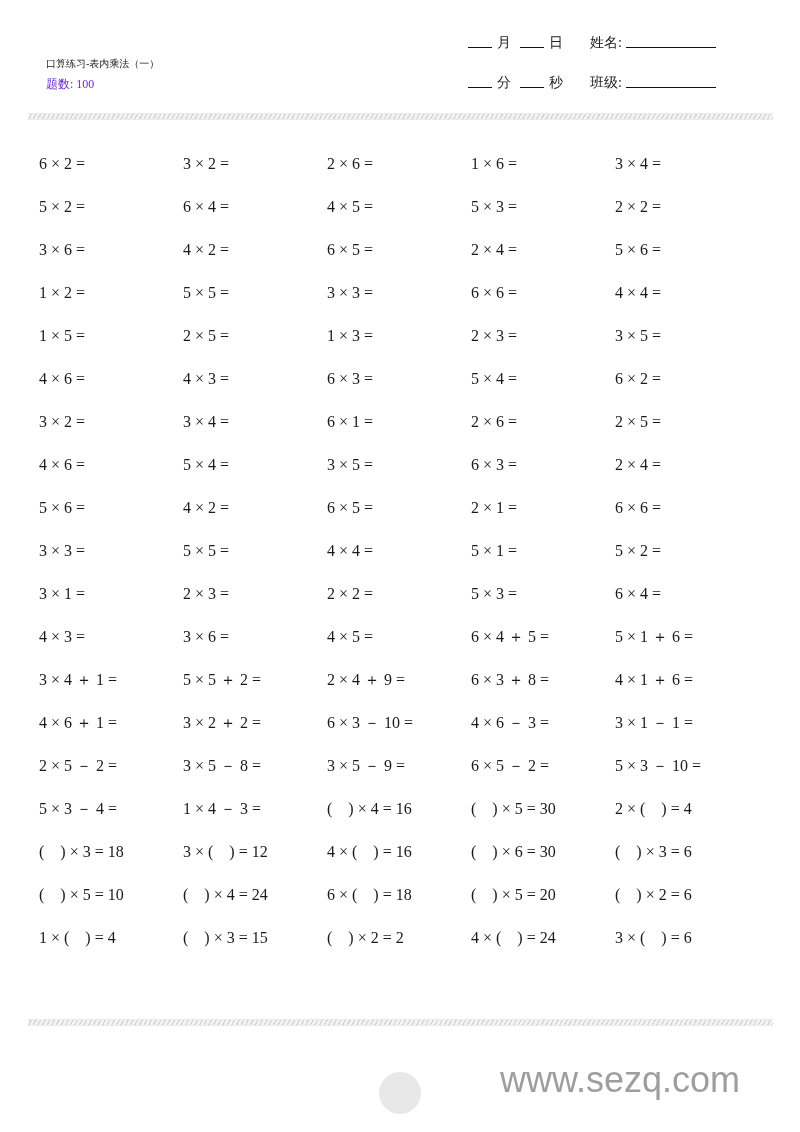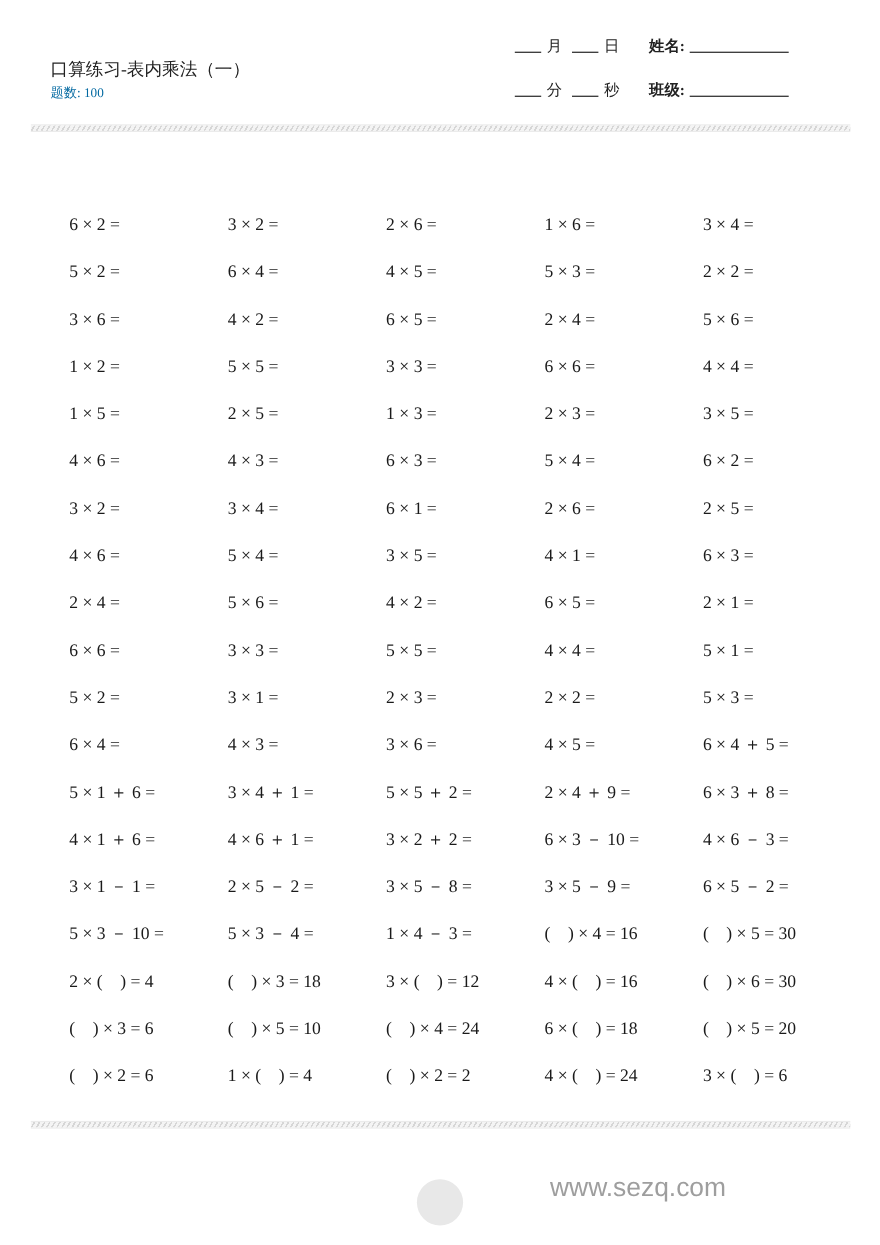--- a/index.html
+++ b/index.html
@@ -11,31 +11,31 @@
     }
     body {
       position: relative;
       font-family: "Liberation Serif", "DejaVu Serif", serif;
       color: #1a1a1a;
     }
     .title {
       position: absolute;
       left: 46px;
       top: 55px;
-      font-size: 16px;
+      font-size: 10px;
       line-height: 18px;
       color: #222;
     }
     .count {
       position: absolute;
       left: 46px;
       top: 77px;
       font-size: 12px;
       line-height: 15px;
-      color: #0369a1;
+      color: #6d28d9;
     }
     .count .lbl { margin-right: 3px; }
 
     .meta-row {
       position: absolute;
       left: 468px;
       height: 20px;
       display: flex;
       align-items: flex-end;
       font-size: 14px;
@@ -44,21 +44,21 @@
     .meta-row.r1 { top: 32px; }
     .meta-row.r2 { top: 72px; }
     .blank-short {
       display: inline-block;
       width: 24px;
       border-bottom: 1.6px solid #111;
       margin-bottom: 4px;
     }
     .unit { margin: 0 9px 0 5px; line-height: 18px; }
     .unit.last { margin-right: 0; }
-    .field-lbl { margin-left: 27px; line-height: 18px; font-weight: bold; }
+    .field-lbl { margin-left: 27px; line-height: 18px; }
     .blank-long {
       display: inline-block;
       width: 90px;
       border-bottom: 1.6px solid #111;
       margin-left: 4px;
       margin-bottom: 4px;
     }
 
     .divider {
       position: absolute;
@@ -73,27 +73,26 @@
         #f4f4f4 4px
       );
       border-top: 1px solid #ebebeb;
       border-bottom: 1px solid #ebebeb;
     }
     .divider.top { top: 113px; }
     .divider.bottom { top: 1019px; }
 
     .grid {
       position: absolute;
-      left: 63px;
+      left: 39px;
       top: 152px;
       width: 720px;
       display: grid;
       grid-template-columns: 144px 144px 144px 144px 144px;
       grid-auto-rows: 43px;
-      margin-top: 41px;
     }
     .cell {
       font-size: 16px;
       line-height: 24px;
       color: #1a1a1a;
       white-space: pre;
     }
 
     .logo-circle {
       position: absolute;
@@ -102,21 +101,21 @@
       width: 42px;
       height: 42px;
       border-radius: 50%;
       background: #e8e8e8;
     }
     .watermark {
       position: absolute;
       left: 500px;
       top: 1058px;
       font-family: "Liberation Sans", "DejaVu Sans", sans-serif;
-      font-size: 24px;
+      font-size: 36px;
       line-height: 44px;
       color: #9e9e9e;
       letter-spacing: 0px;
     }
   </style>
 </head>
 <body>
 
 <div>
 
@@ -177,21 +176,20 @@
       <div class="cell">5 × 4 =</div>
       <div class="cell">6 × 2 =</div>
       <div class="cell">3 × 2 =</div>
       <div class="cell">3 × 4 =</div>
       <div class="cell">6 × 1 =</div>
       <div class="cell">2 × 6 =</div>
       <div class="cell">2 × 5 =</div>
       <div class="cell">4 × 6 =</div>
       <div class="cell">5 × 4 =</div>
       <div class="cell">3 × 5 =</div>
-      <div class="cell">4 × 1 =</div>
       <div class="cell">6 × 3 =</div>
       <div class="cell">2 × 4 =</div>
       <div class="cell">5 × 6 =</div>
       <div class="cell">4 × 2 =</div>
       <div class="cell">6 × 5 =</div>
       <div class="cell">2 × 1 =</div>
       <div class="cell">6 × 6 =</div>
       <div class="cell">3 × 3 =</div>
       <div class="cell">5 × 5 =</div>
       <div class="cell">4 × 4 =</div>
@@ -231,20 +229,21 @@
       <div class="cell">3 × (    ) = 12</div>
       <div class="cell">4 × (    ) = 16</div>
       <div class="cell">(    ) × 6 = 30</div>
       <div class="cell">(    ) × 3 = 6</div>
       <div class="cell">(    ) × 5 = 10</div>
       <div class="cell">(    ) × 4 = 24</div>
       <div class="cell">6 × (    ) = 18</div>
       <div class="cell">(    ) × 5 = 20</div>
       <div class="cell">(    ) × 2 = 6</div>
       <div class="cell">1 × (    ) = 4</div>
+      <div class="cell">(    ) × 3 = 15</div>
       <div class="cell">(    ) × 2 = 2</div>
       <div class="cell">4 × (    ) = 24</div>
       <div class="cell">3 × (    ) = 6</div>
     </div>
 
   <div class="divider bottom"></div>
 
   <div class="logo-circle"></div>
   <div class="watermark">www.sezq.com</div>
 </div>

